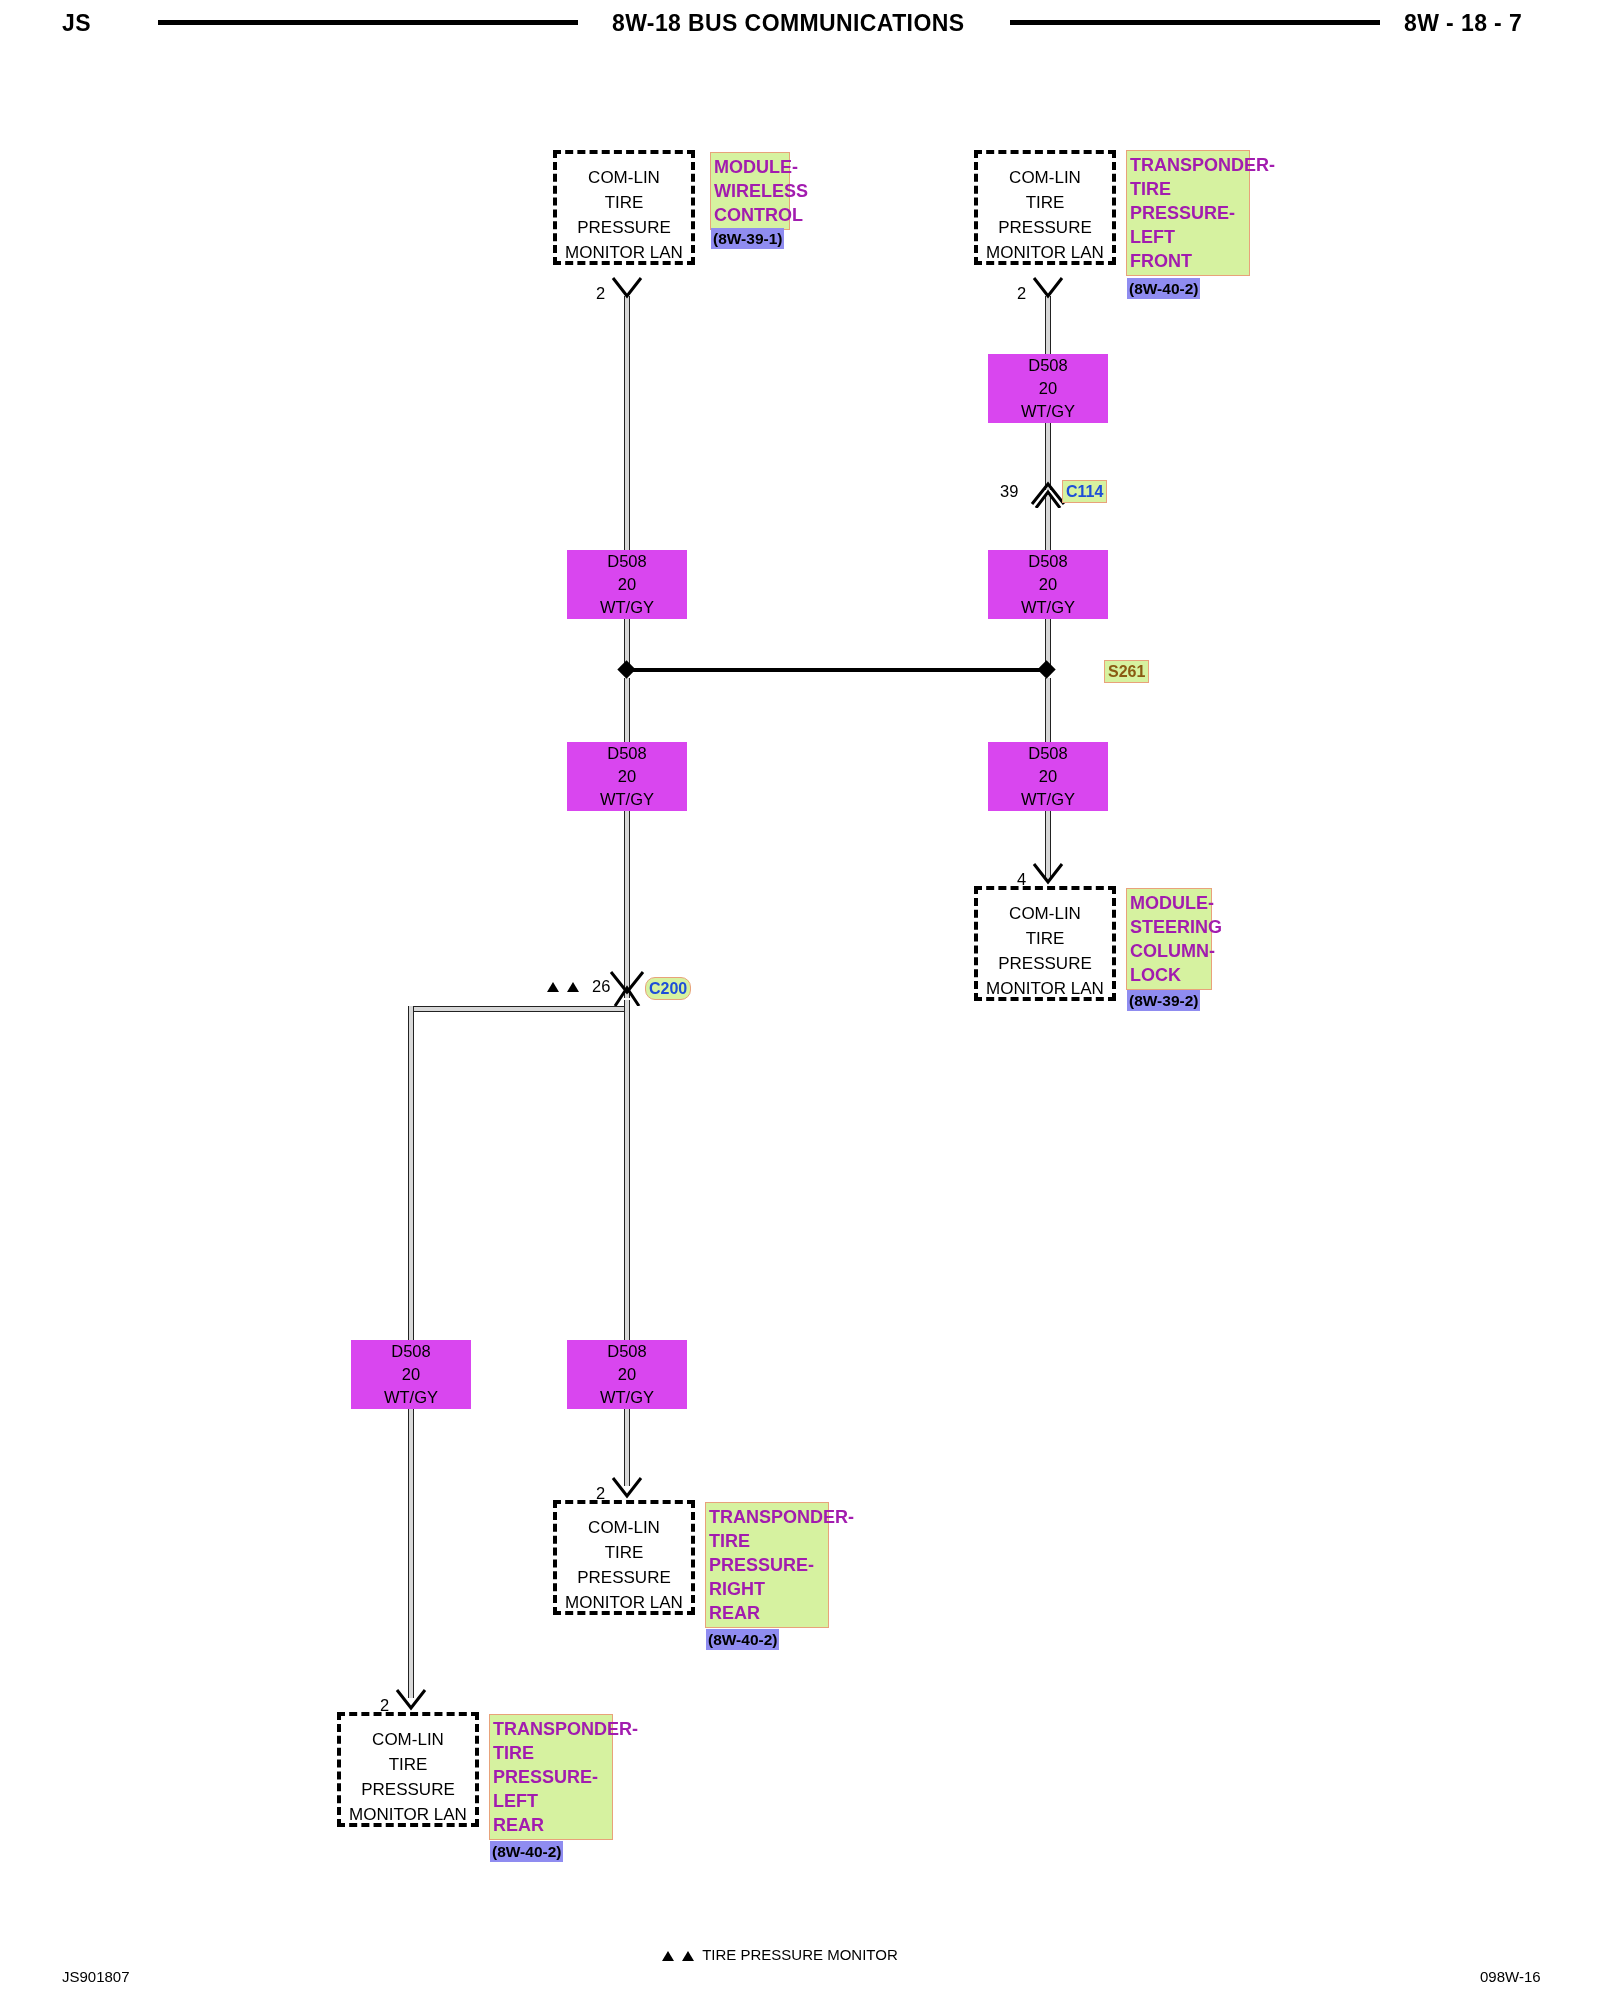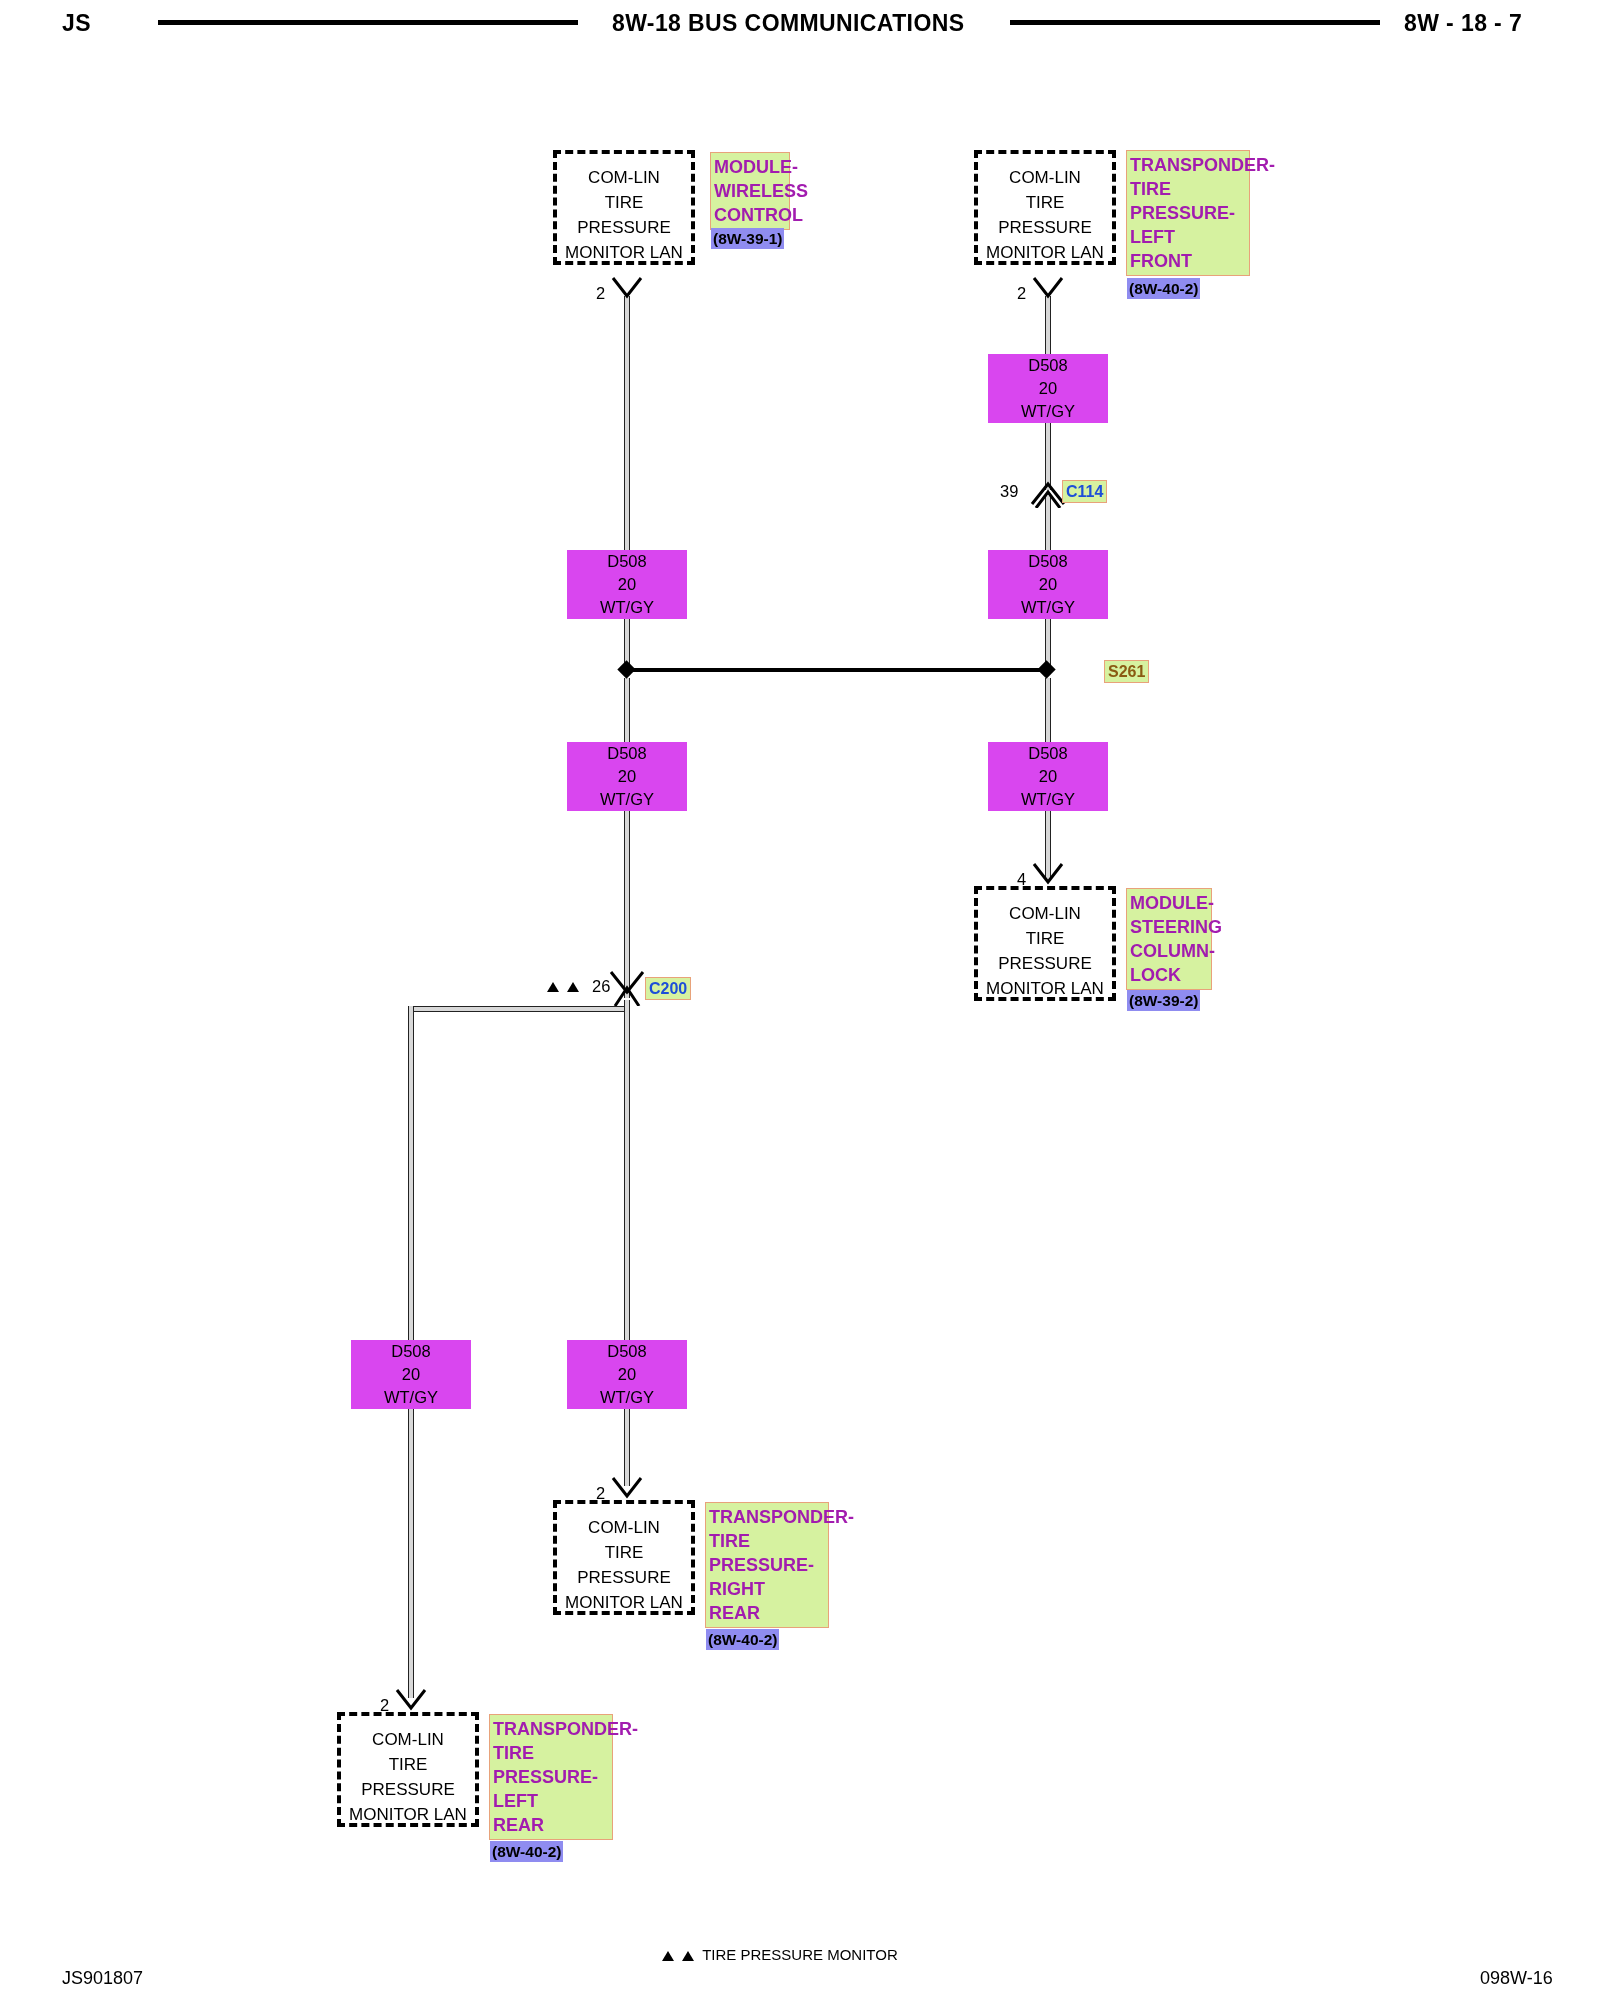--- a/index.html
+++ b/index.html
@@ -40,21 +40,21 @@
     height: 5px;
     background: #000;
     top: 20px;
   }
   #hdr-rule-left  { left: 158px; width: 420px; }
   #hdr-rule-right { left: 1010px; width: 370px; }
 
   
   .ftr-text {
     position: absolute;
-    font-size: 18px;
+    font-size: 15px;
     white-space: nowrap;
   }
   #ftr-left  { left: 62px;  top: 1968px; }
   #ftr-right { left: 1480px; top: 1968px; }
   #ftr-center {
     position: absolute;
     left: 660px; top: 1946px;
     font-size: 15px;
     white-space: nowrap;
   }
@@ -305,21 +305,21 @@
 
   <div class="tri-pair" style="position:absolute; left:545px; top:978px;">
     <span class="tri"></span>
     <span class="tri"></span>
   </div>
   <div class="pinnum" style="left:592px; top:977px;">26</div>
   <svg class="symbol" width="42" height="36" style="left:606px; top:970px;">
     <path d="M5 2 L21 22 L37 2" stroke="#000" stroke-width="3" fill="none"></path>
     <path d="M9 36 L21 18 L33 36" stroke="#000" stroke-width="3" fill="none"></path>
   </svg>
-  <div class="conntag" style="left:645px; top:977px;">C200</div>
+  <div class="conntag" style="left:645px; top:977px;border-radius:10px;">C200</div>
 
   <div class="wirelabel" style="left:351px; top:1340px; width:120px;">
     <div>D508</div>
     <div>20</div>
     <div>WT/GY</div>
   </div>
   <div class="wirelabel" style="left:567px; top:1340px; width:120px;">
     <div>D508</div>
     <div>20</div>
     <div>WT/GY</div>

